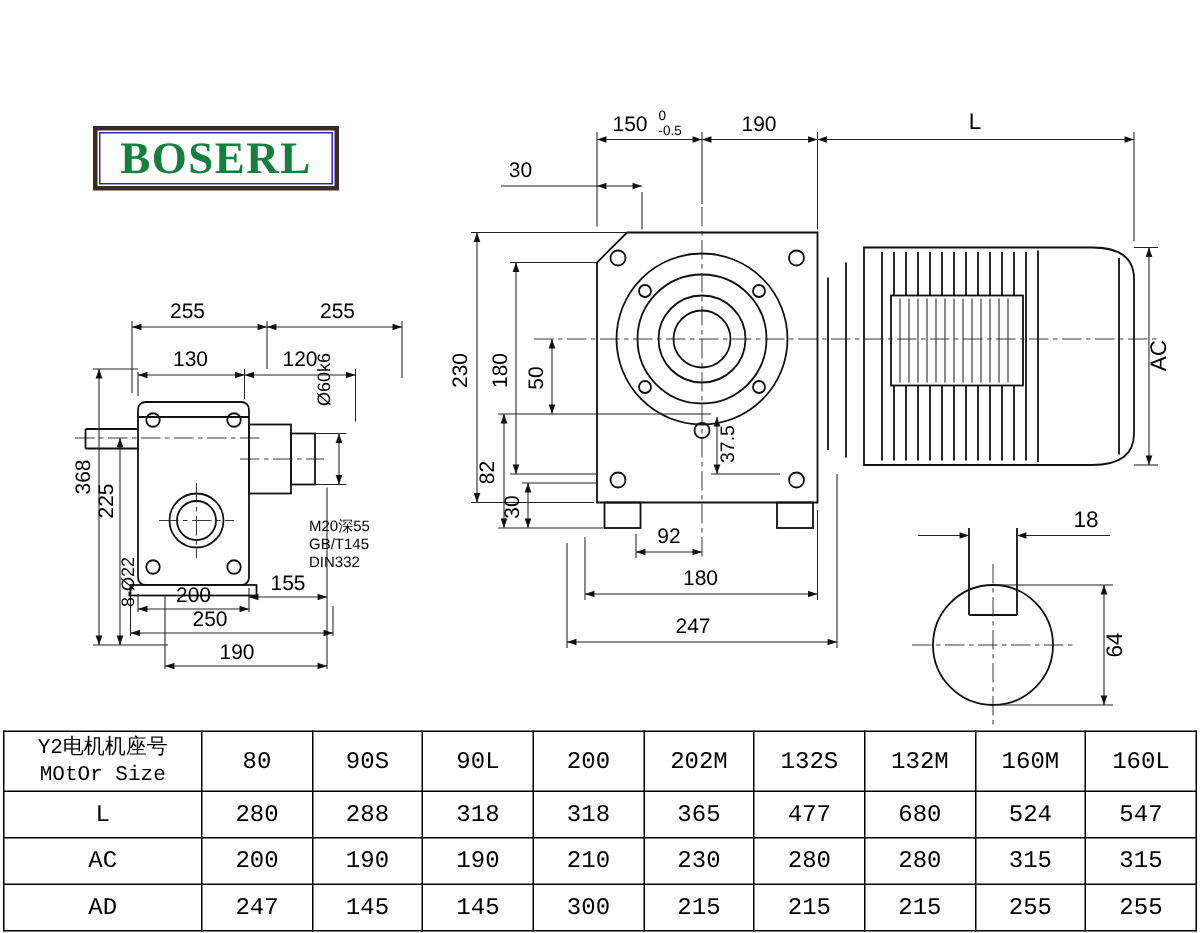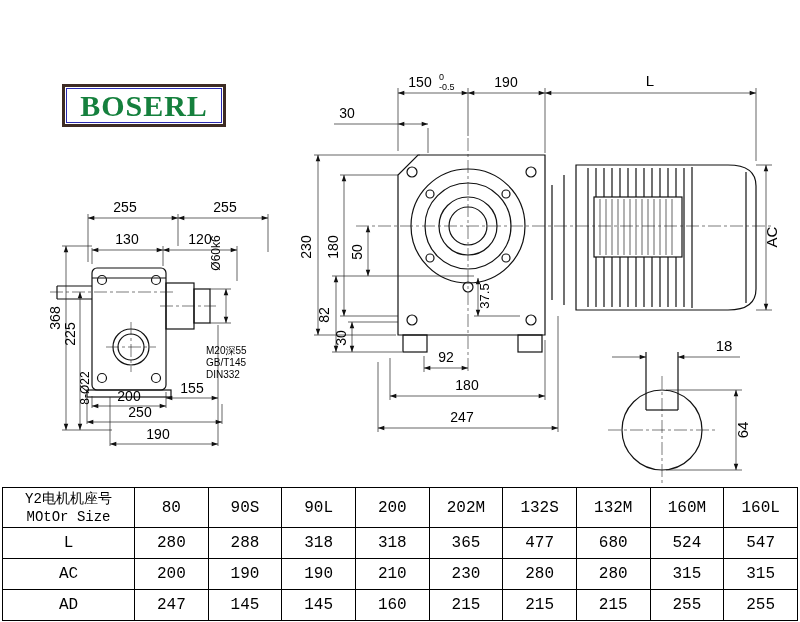--- a/index.html
+++ b/index.html
@@ -313,21 +313,21 @@
         <td>280</td>
         <td>280</td>
         <td>315</td>
         <td>315</td>
       </tr>
       <tr>
         <td>AD</td>
         <td>247</td>
         <td>145</td>
         <td>145</td>
-        <td>160</td>
+        <td>300</td>
         <td>215</td>
         <td>215</td>
         <td>215</td>
         <td>255</td>
         <td>255</td>
       </tr>
     </tbody>
   </table>
 
 </div>

